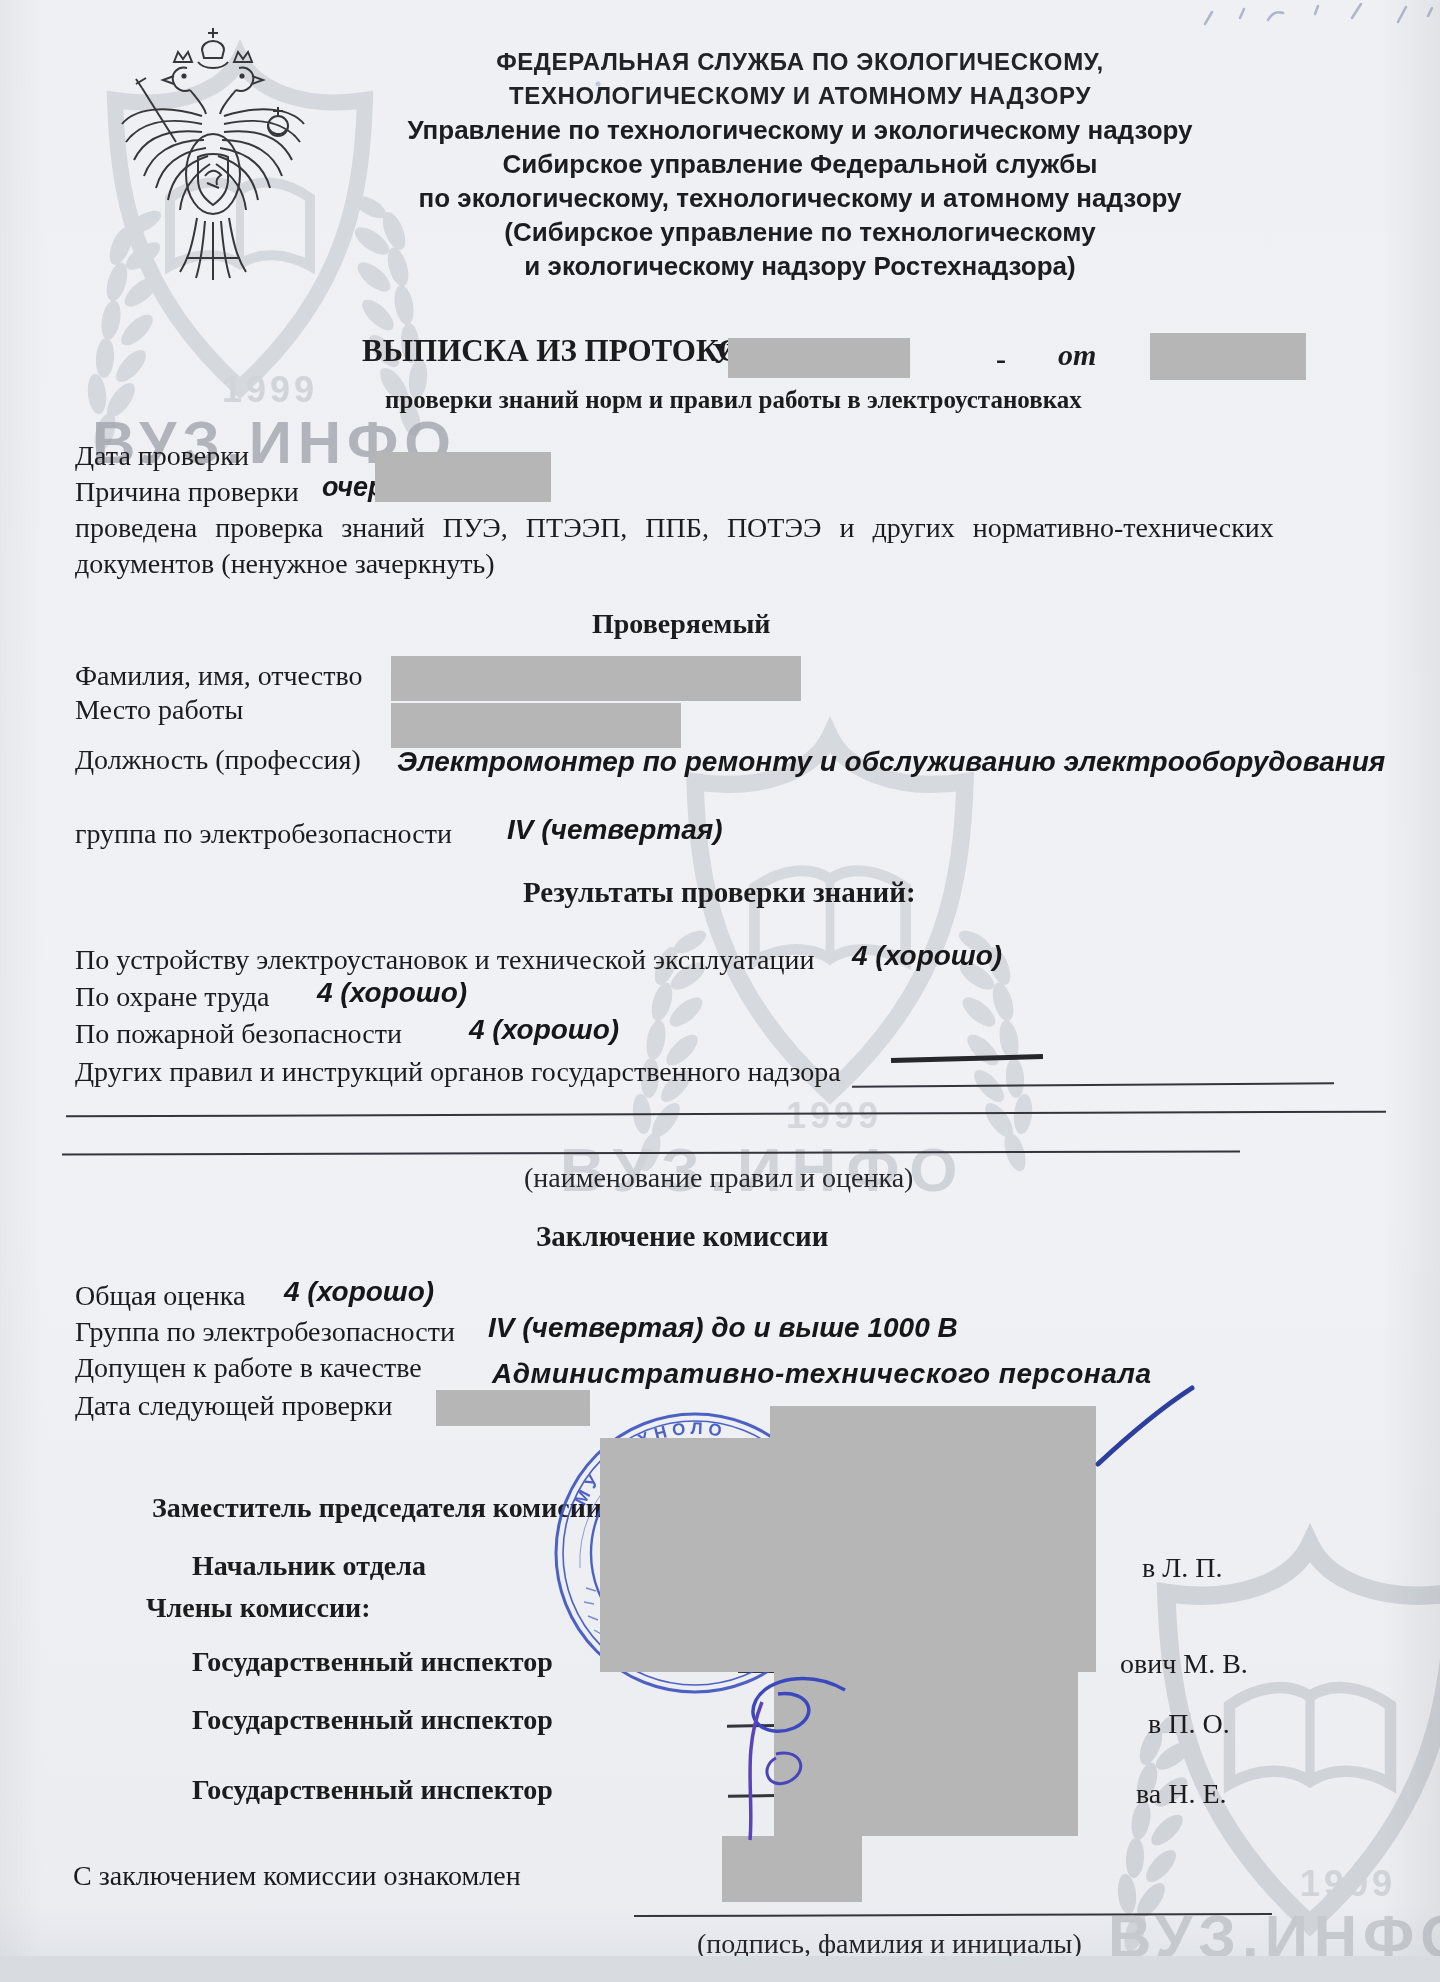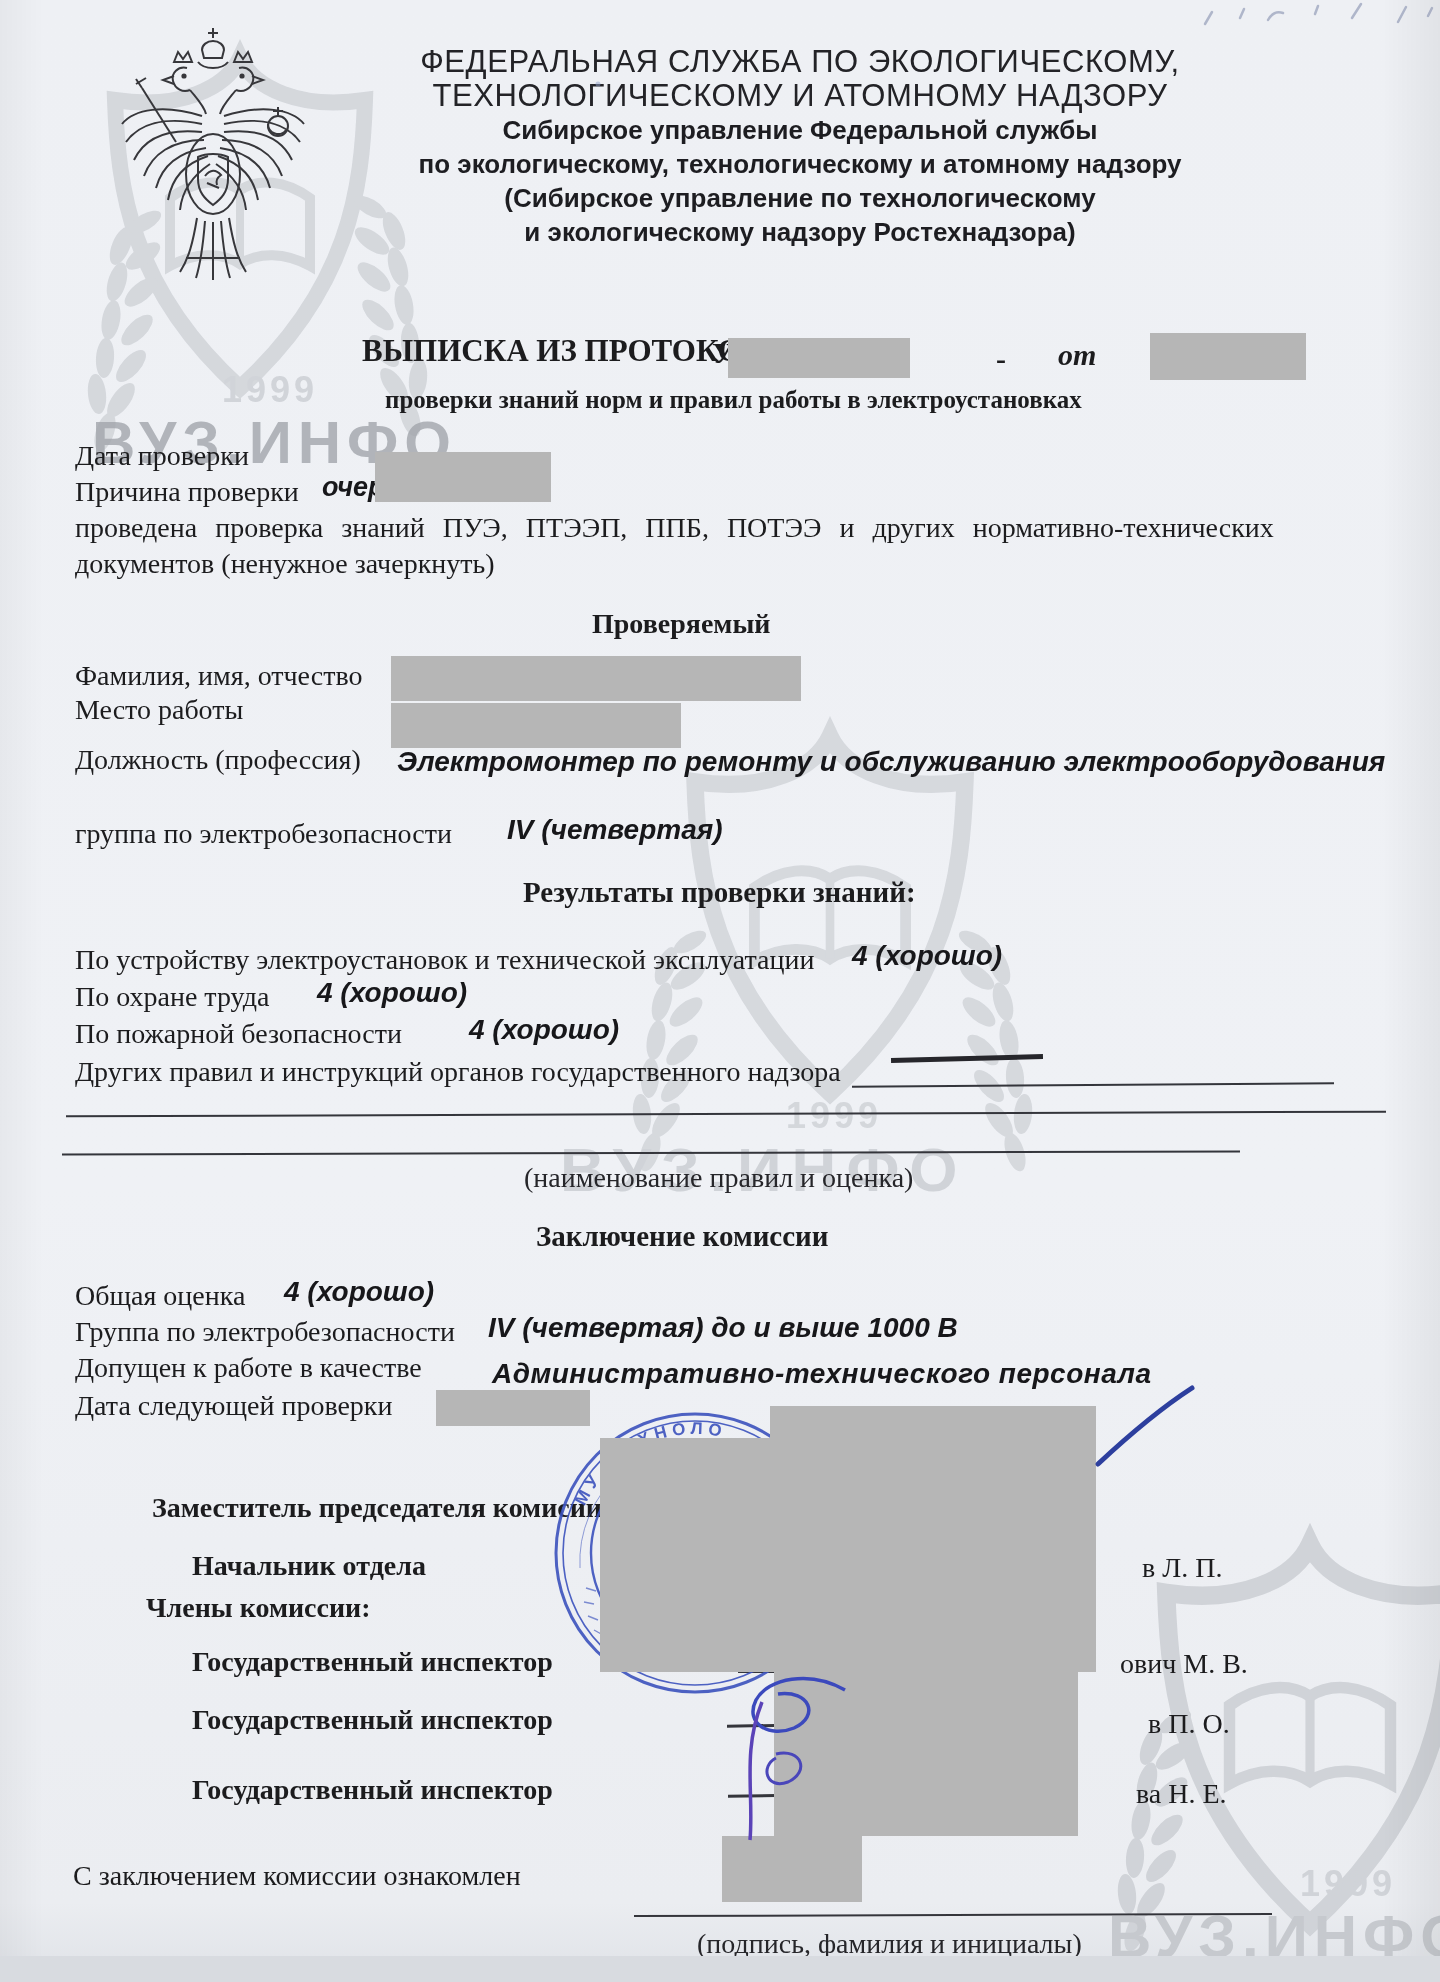--- a/index.html
+++ b/index.html
@@ -9,21 +9,21 @@
   .page::after{content:"";position:absolute;inset:0;pointer-events:none;
         background:linear-gradient(90deg,rgba(0,0,0,.035),rgba(0,0,0,0) 3%,rgba(0,0,0,0) 96%,rgba(0,0,0,.05));}
   .t{position:absolute;white-space:nowrap;font-size:28px;line-height:1.25;z-index:2;}
   .b{font-weight:700;}
   .it{font-style:italic;}
   .v{position:absolute;white-space:nowrap;z-index:2;font-family:"Liberation Sans",sans-serif;
      font-weight:700;font-style:italic;font-size:27px;color:#17171a;}
   .cap{font-size:28px;color:#26262a;}
   .hdr-block{position:absolute;left:330px;top:45px;width:940px;text-align:center;z-index:2;
      font-family:"Liberation Sans",sans-serif;line-height:34px;}
-  .hdr-plain{font-size:31px;font-weight:400;letter-spacing:.6px;color:#232327;}
+  .hdr-plain{font-size:24px;font-weight:700;letter-spacing:.6px;color:#232327;}
   .hdr-bold{font-size:26px;font-weight:700;color:#1d1d21;}
   .red{position:absolute;background:#b6b6b6;z-index:6;}
   .ln{position:absolute;border-top:2.5px solid #34353b;z-index:2;}
   .thick{border-top:5px solid #26262b;}
   .wm-text{position:absolute;font-family:"Liberation Sans",sans-serif;font-weight:700;z-index:0;white-space:nowrap;}
   svg{display:block;}
   .abs{position:absolute;}
 </style>
 </head>
 <body>
@@ -127,20 +127,21 @@
     <path d="M84,120 L50,66"></path>
     <path d="M50,66 l-6,-9 M44,62 l10,-6"></path>
 
     <circle cx="186" cy="104" r="10"></circle>
     <path d="M186,94 v-9 M181,89 h10 M176,102 a10,10 0 0 0 18,6"></path>
   </svg>
 
   <div class="hdr-block">
     <div class="hdr-plain">ФЕДЕРАЛЬНАЯ СЛУЖБА ПО ЭКОЛОГИЧЕСКОМУ,</div>
     <div class="hdr-plain">ТЕХНОЛОГИЧЕСКОМУ И АТОМНОМУ НАДЗОРУ</div>
+    <div class="hdr-bold">Управление по технологическому и экологическому надзору</div>
     <div class="hdr-bold">Сибирское управление Федеральной службы</div>
     <div class="hdr-bold">по экологическому, технологическому и атомному надзору</div>
     <div class="hdr-bold">(Сибирское управление по технологическому</div>
     <div class="hdr-bold">и экологическому надзору Ростехнадзора)</div>
   </div>
 
   <div class="t b" style="left:362px;top:332px;font-size:31px;">ВЫПИСКА ИЗ ПРОТОКОЛА №</div>
   <div class="t b" style="left:712px;top:334px;font-size:30px;">У</div>
   <div class="t b" style="left:996px;top:340px;font-size:30px;">-</div>
   <div class="t b it" style="left:1058px;top:336px;font-size:30px;">от</div>

